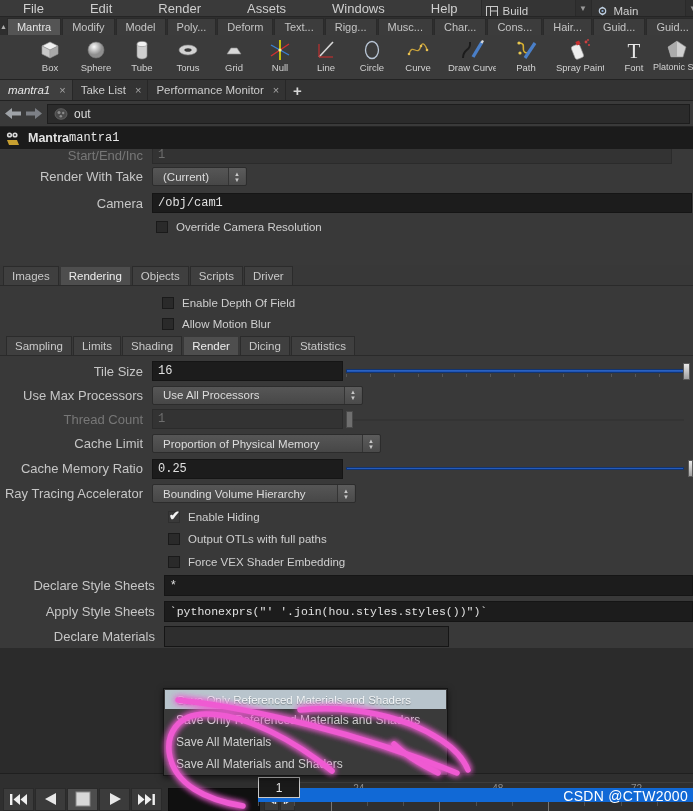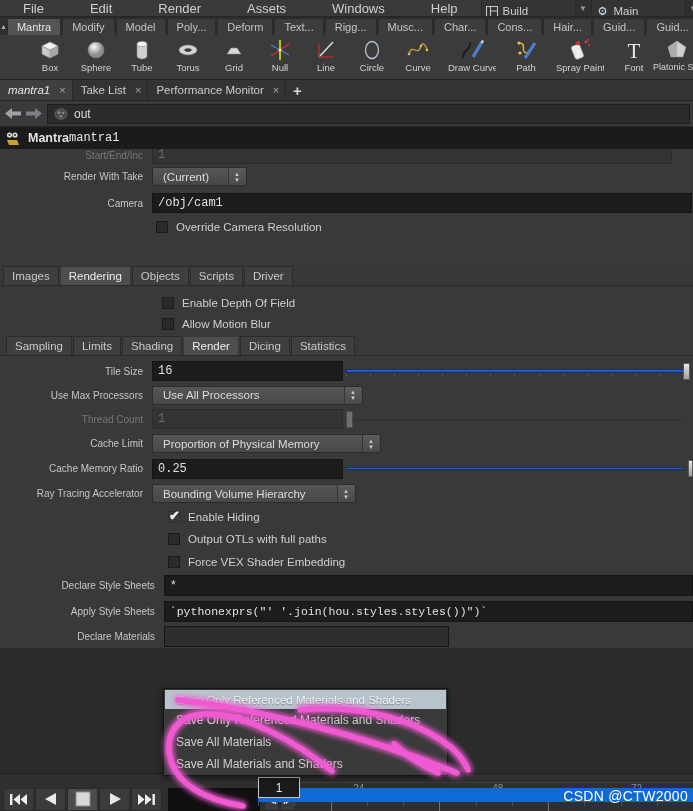--- a/index.html
+++ b/index.html
@@ -119,21 +119,21 @@
   .node-type { font-size: 12.5px; font-weight: bold; color: #e2e2e2; }
   .node-name {
     font-family: "Liberation Mono", monospace; font-size: 12px; color: #e8e8e8;
   }
 
   
   .param-panel { background: #393939; }
   .prow { display: flex; align-items: center; height: 23px; padding-left: 4px; }
   .plabel {
     width: 148px; text-align: right; padding-right: 9px;
-    font-size: 10px; color: #c6c6c6; white-space: nowrap;
+    font-size: 13px; color: #c6c6c6; white-space: nowrap;
   }
   .plabel.dim { color: #777; }
 
   
   .ptext-field {
     height: 19px; background: #1c1c1c; border: 1px solid #151515;
     display: flex; align-items: center; padding: 0 5px;
     font-family: "Liberation Mono", monospace; font-size: 12px; color: #e0e0e0;
   }
   .ptext-field.dim { color: #6e6e6e; background: #333; border-color: #2b2b2b; }

